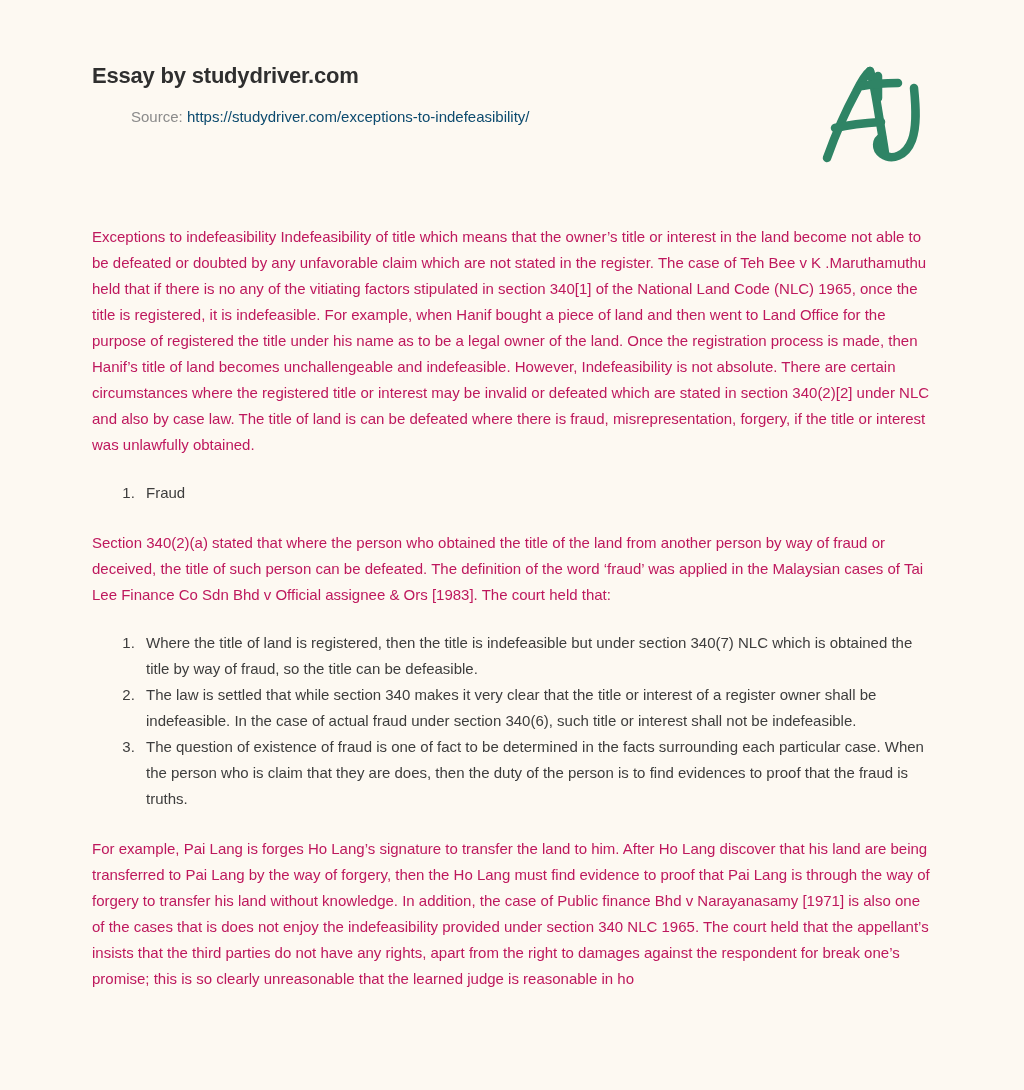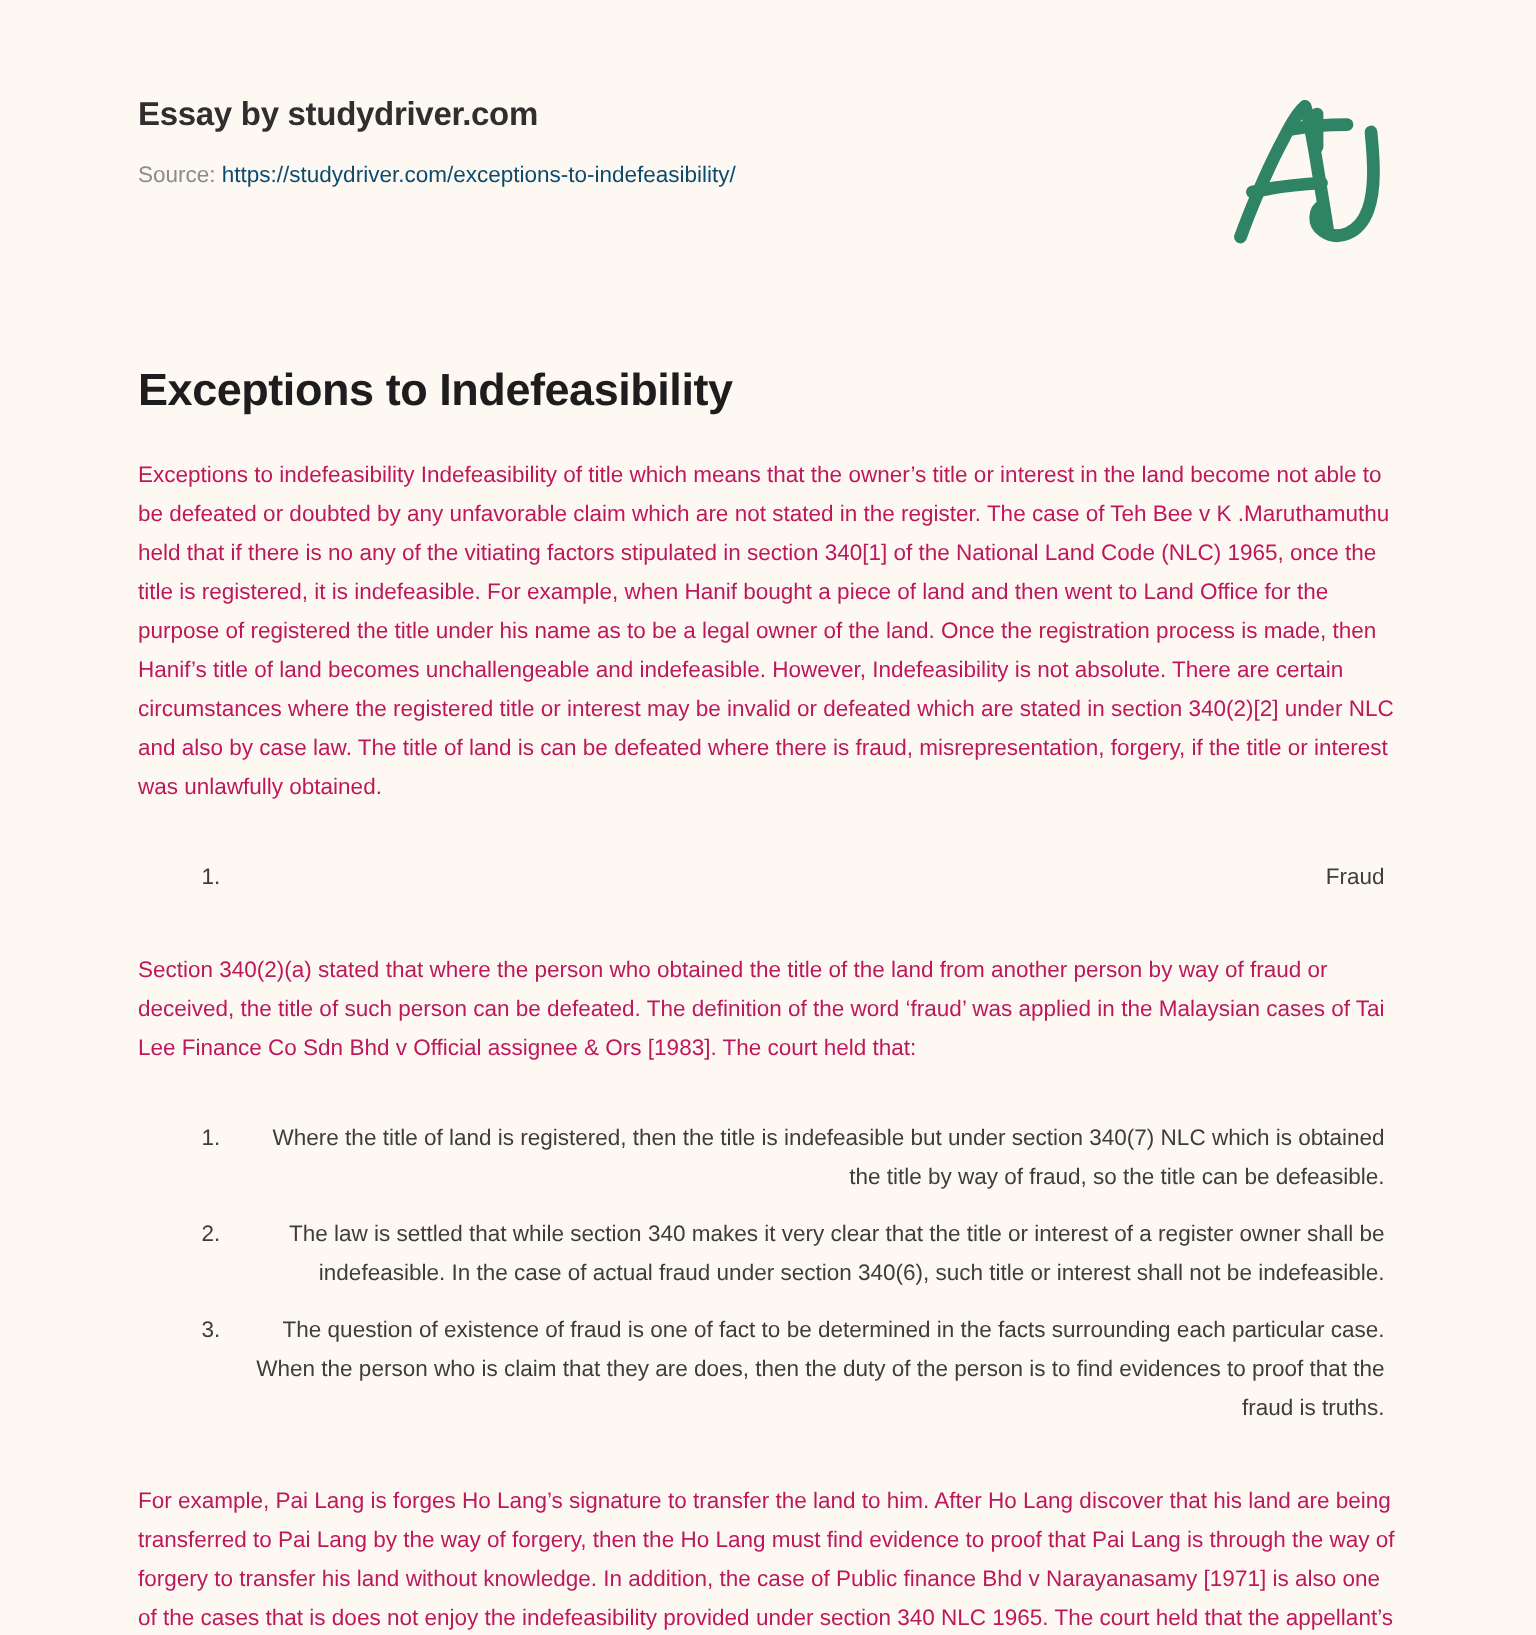--- a/index.html
+++ b/index.html
@@ -47,20 +47,21 @@
   .source-line {
     margin: 0;
     padding-top: 17px;
     font-size: 15px;
     line-height: 20px;
     color: #8b8b8b;
     white-space: nowrap;
   }
   .source-label {
     color: #8b8b8b;
+    margin-left: 39px;
   }
   .source-url {
     color: #0c4a6e;
     text-decoration: none;
   }
   .logo {
     position: absolute;
     left: 806px;
     top: 52px;
     width: 140px;
@@ -103,22 +104,21 @@
     margin: 0;
     padding: 22px 0 0 47px;
     list-style-position: outside;
     list-style-type: decimal;
   }
   ol.num-list li {
     font-size: 15px;
     line-height: 26px;
     color: #3d3d3d;
     padding-left: 7px;
-    margin: 12px;
-    text-align: right;
+    margin: 0;
   }
   ol.num-list li::marker {
     color: #3d3d3d;
   }
   .clip-bottom {
     overflow: hidden;
   }
 </style>
 </head>
 <body>
@@ -152,21 +152,20 @@
           <path d="M108 36 C 110 56, 111 74, 106 88 C 100 104, 86 109, 76 102 C 69 97, 70 88, 76 85"></path>
         </g>
       </svg>
     </div>
 
   </div>
 
   <div class="article clip-bottom">
     <div class="article-inner">
 
-      <h1 class="article-title">Exceptions to Indefeasibility</h1>
 
       <p class="body-text">Exceptions to indefeasibility Indefeasibility of title which means that the owner’s title or interest in the land become not able to be defeated or doubted by any unfavorable claim which are not stated in the register. The case of Teh Bee v K .Maruthamuthu held that if there is no any of the vitiating factors stipulated in section 340[1] of the National Land Code (NLC) 1965, once the title is registered, it is indefeasible. For example, when Hanif bought a piece of land and then went to Land Office for the purpose of registered the title under his name as to be a legal owner of the land. Once the registration process is made, then Hanif’s title of land becomes unchallengeable and indefeasible. However, Indefeasibility is not absolute. There are certain circumstances where the registered title or interest may be invalid or defeated which are stated in section 340(2)[2] under NLC and also by case law. The title of land is can be defeated where there is fraud, misrepresentation, forgery, if the title or interest was unlawfully obtained.</p>
 
       <ol class="num-list">
         <li>Fraud</li>
       </ol>
 
       <p class="body-text">Section 340(2)(a) stated that where the person who obtained the title of the land from another person by way of fraud or deceived, the title of such person can be defeated. The definition of the word ‘fraud’ was applied in the Malaysian cases of Tai Lee Finance Co Sdn Bhd v Official assignee &amp; Ors [1983].  The court held that:</p>
 
       <ol class="num-list">

